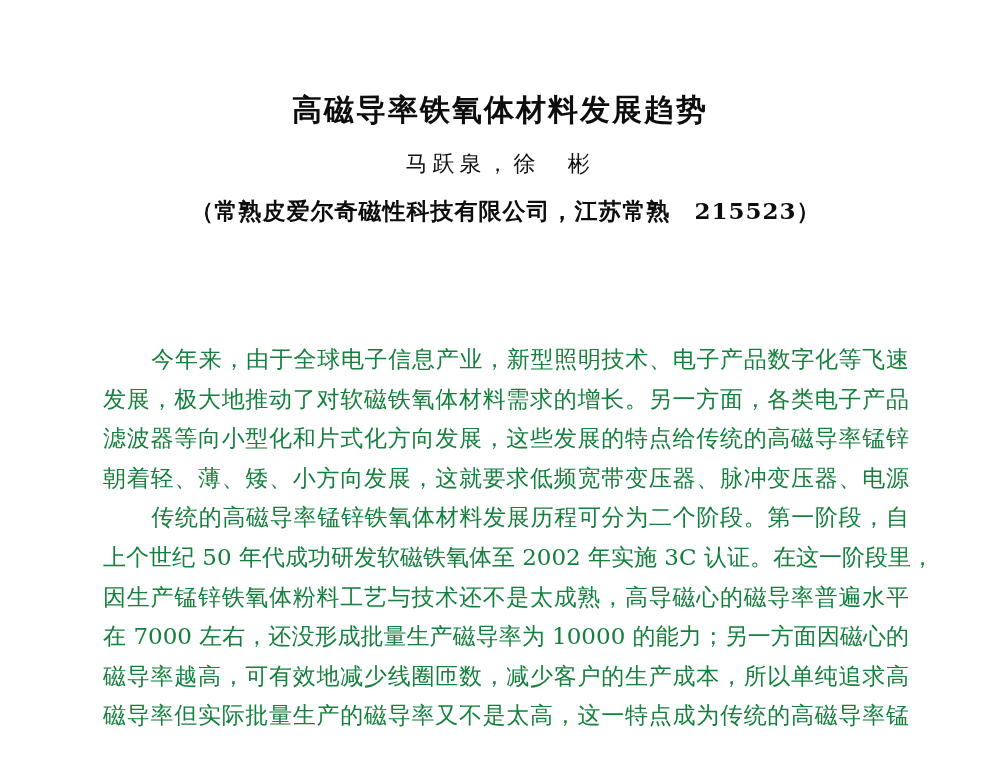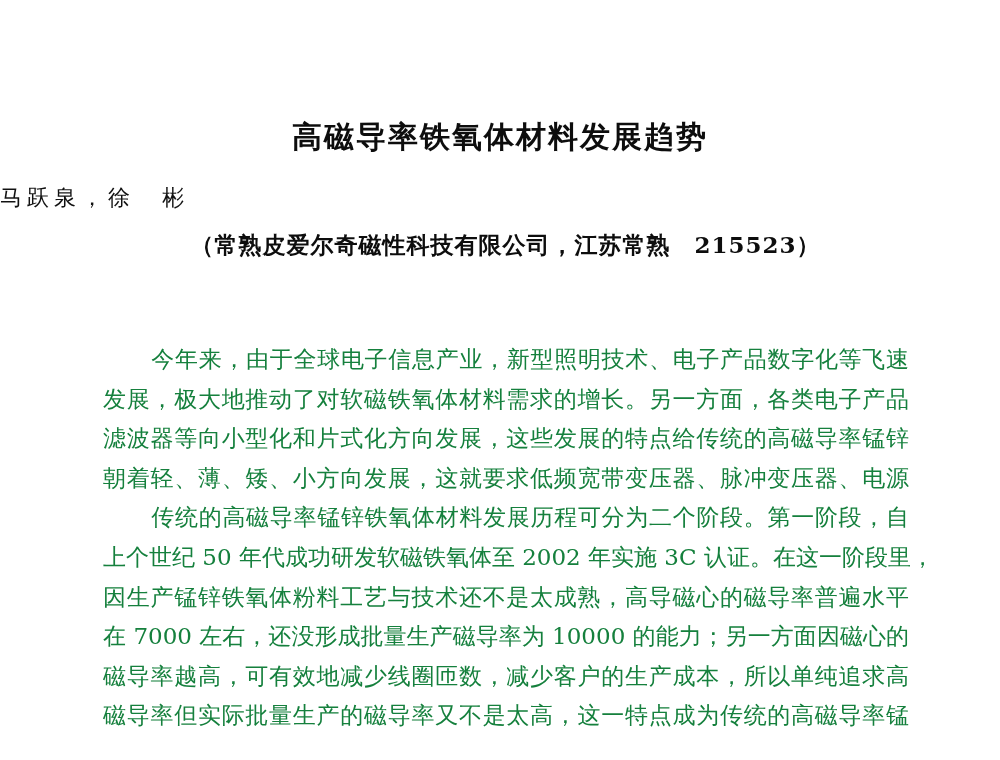--- a/index.html
+++ b/index.html
@@ -11,34 +11,34 @@
     position: relative;
     width: 1000px;
     height: 760px;
     background: #ffffff;
     color: #111111;
     overflow: hidden;
     font-family: "DejaVu Serif", "Liberation Serif", serif;
   }
   .title {
     margin: 0;
-    padding-top: 116px;
+    padding-top: 89px;
     font-family: "DejaVu Sans", "Liberation Sans", sans-serif;
     font-weight: bold;
     font-size: 30px;
     line-height: 42px;
     text-align: center;
     letter-spacing: 2px;
     color: #0d0d0d;
   }
   .authors {
-    margin-top: 27px;
+    margin-top: 20px;
     font-size: 22px;
     line-height: 26px;
-    text-align: left;
+    text-align: center;
     letter-spacing: 5px;
     color: #111111;
   }
   .affiliation {
     margin-top: 20px;
     font-size: 23px;
     line-height: 28px;
     text-align: center;
     font-weight: bold;
     letter-spacing: 1px;

